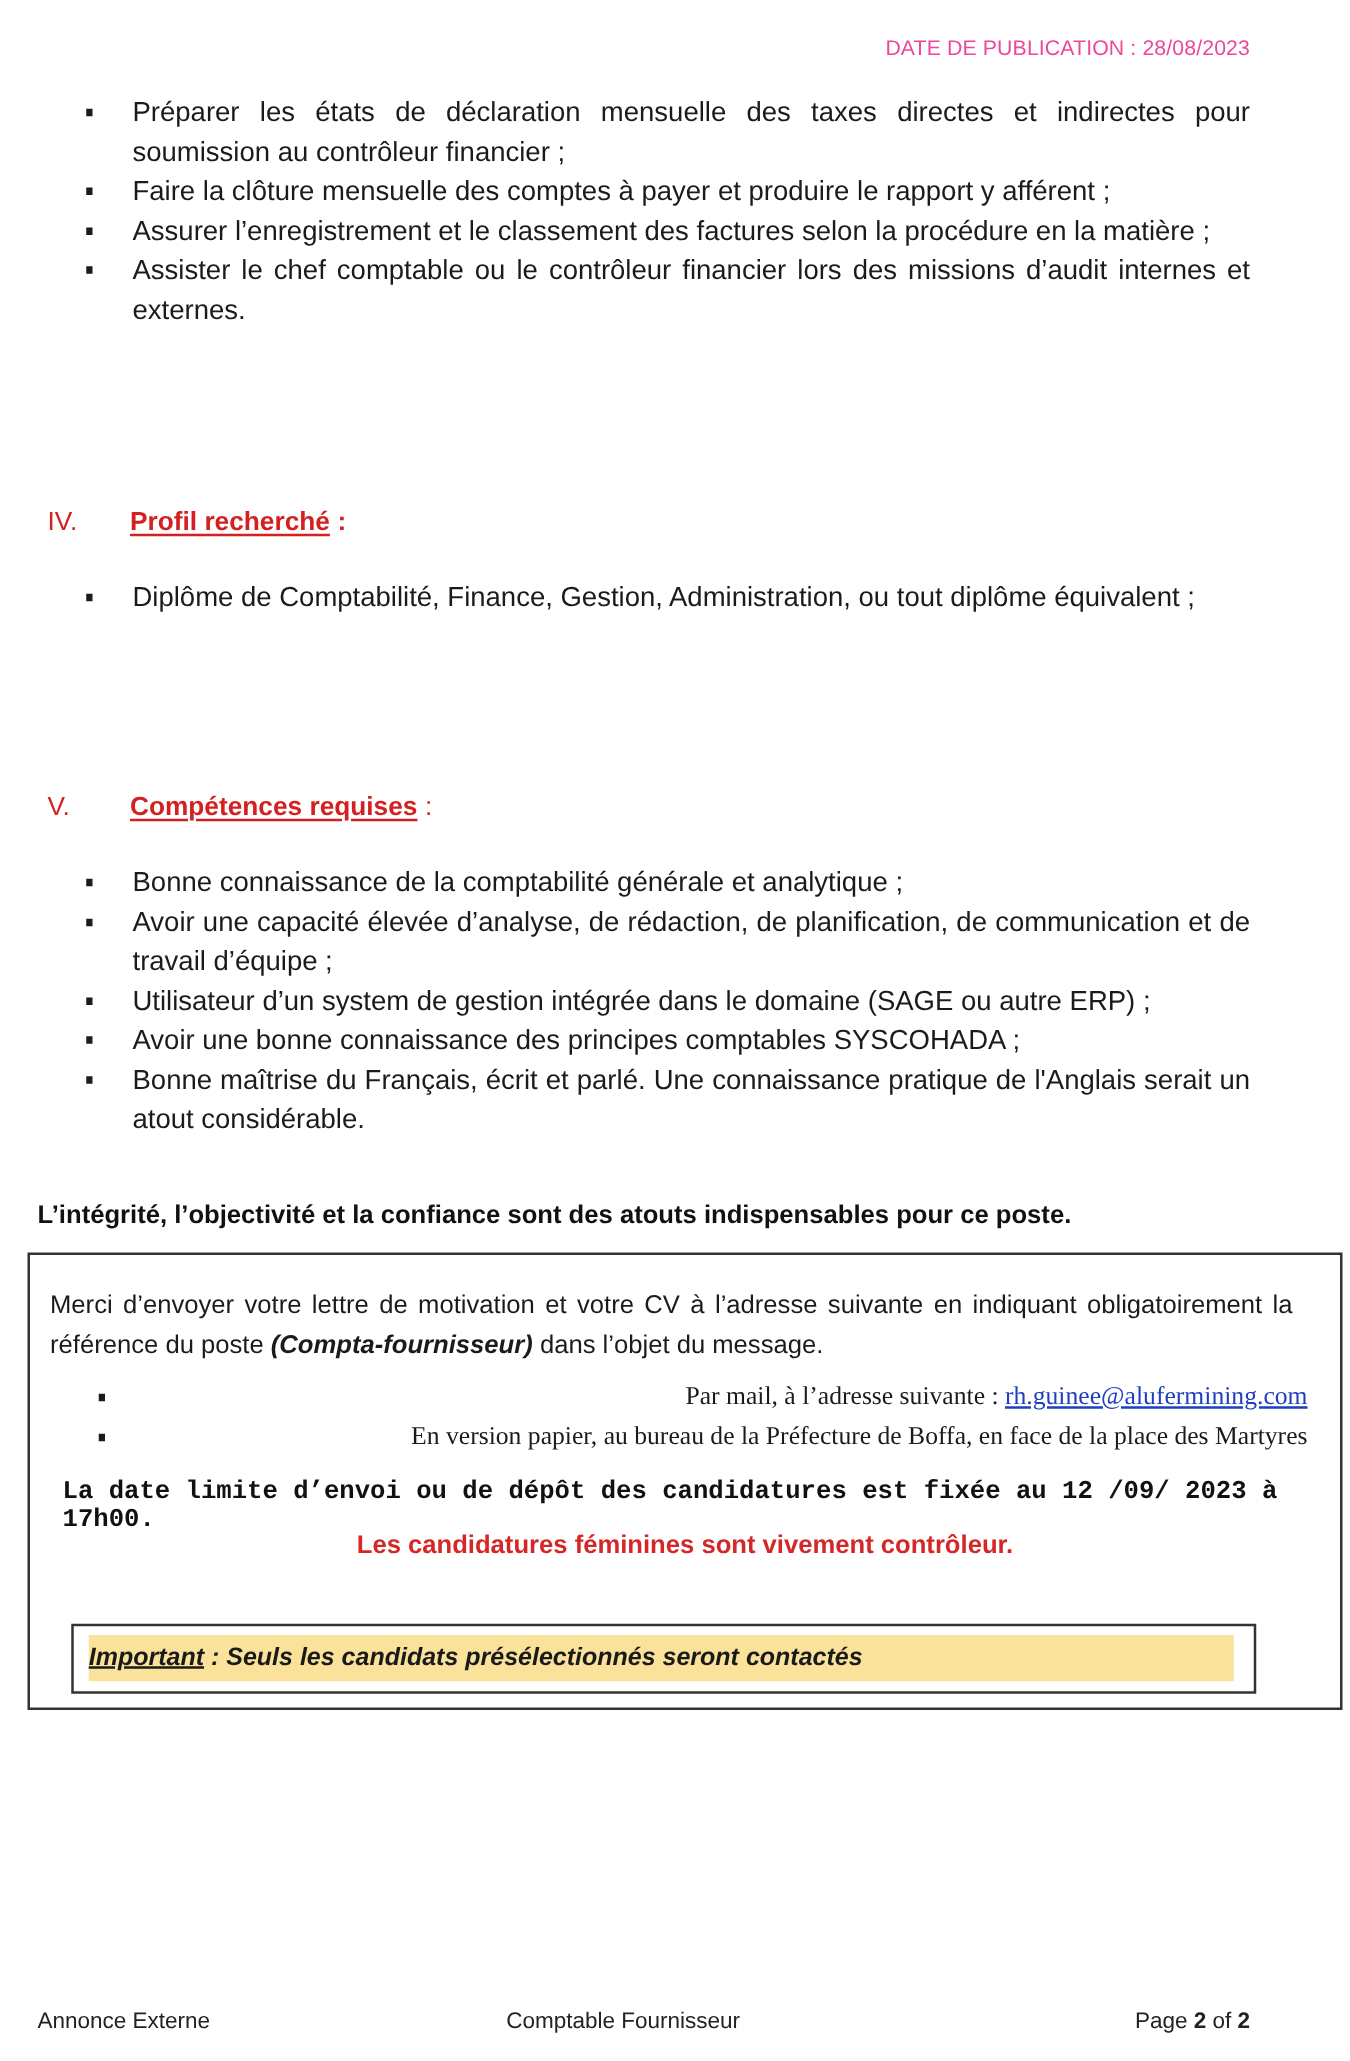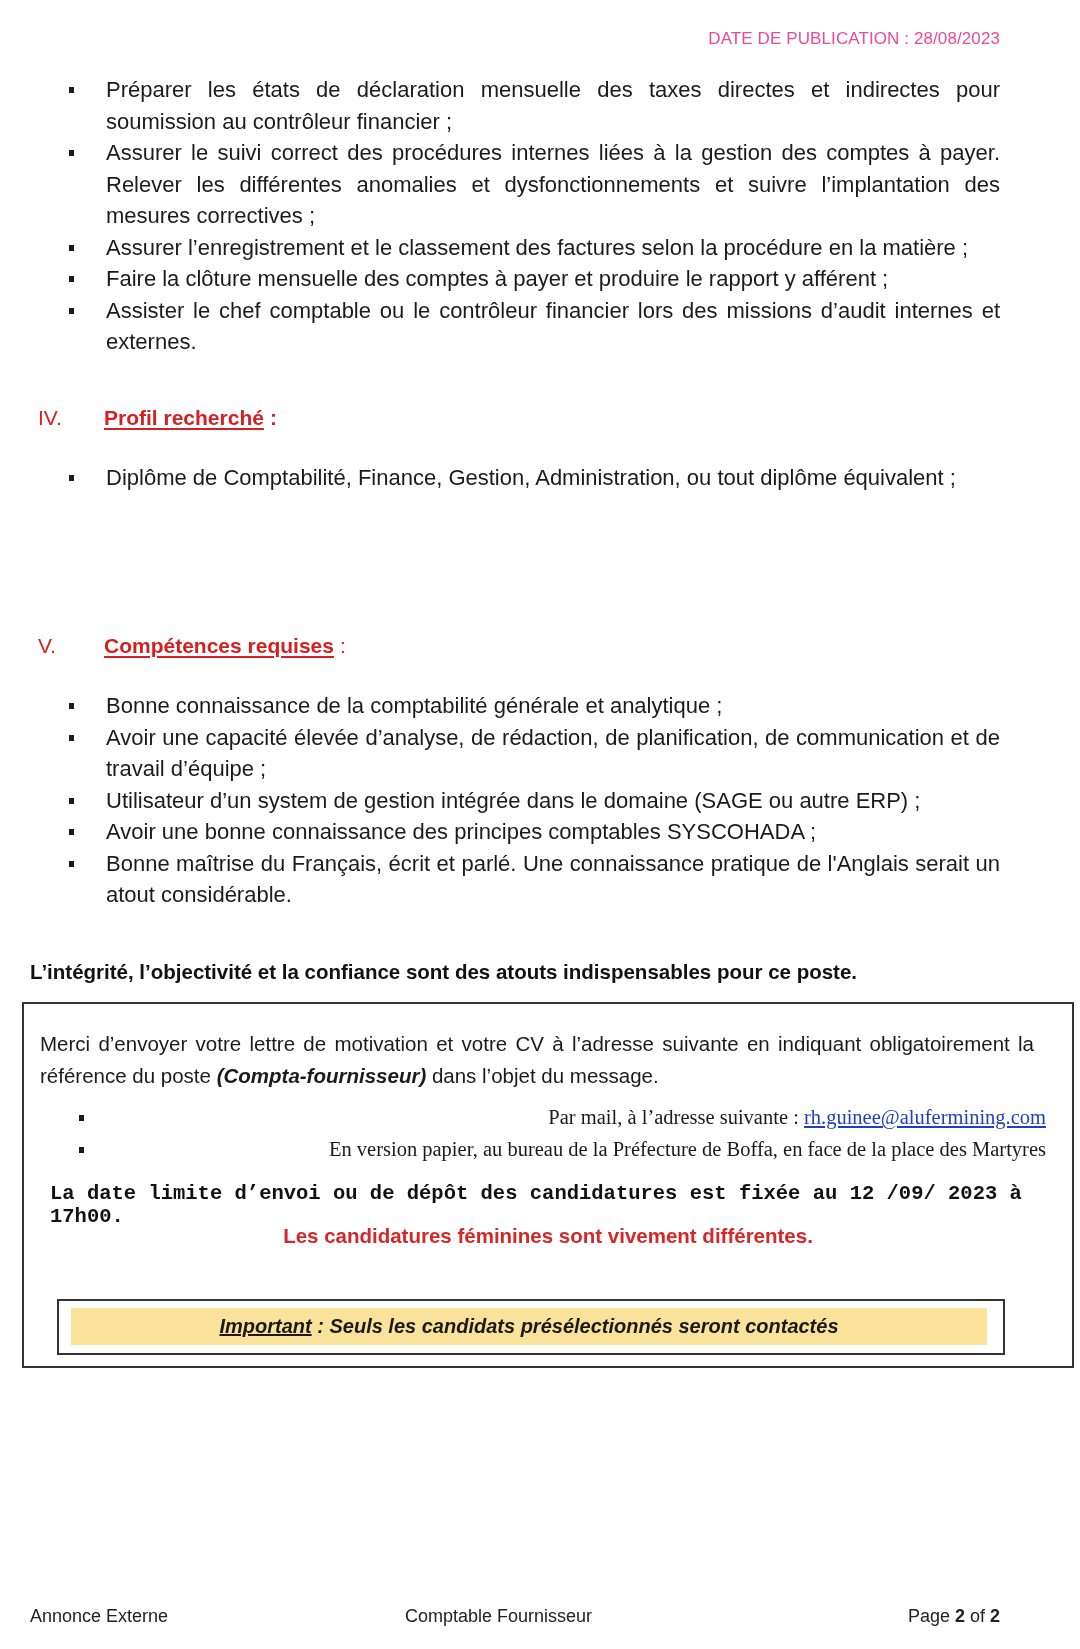--- a/index.html
+++ b/index.html
@@ -25,39 +25,38 @@
   .box { left: 22px; top: 1002px; width: 1052px; height: 366px; border: 2px solid #333; box-sizing: border-box; }
   .box .intro { position: absolute; left: 16px; top: 24px; width: 994px; font-size: 20.5px; line-height: 31.5px; text-align: justify; color: #1b1b1b; }
   .box .intro em { font-weight: bold; font-style: italic; }
   .box ul.bul { position: absolute; left: 52px; top: 98px; width: 970px; font-size: 20.5px; line-height: 31.5px; }
   .box ul.bul li { padding-left: 38px; text-align: right; font-family: Liberation Serif, serif; }
   .box a { color: #1f3fbf; text-decoration: underline; }
   .deadline { position: absolute; left: 26px; top: 178px; font-size: 20.5px; font-weight: bold; color: #111; font-family: Liberation Mono, monospace; }
   .feminine { position: absolute; left: 0; width: 100%; top: 220px; text-align: center; font-size: 20.5px; font-weight: bold; color: #d42828; }
   .inner { position: absolute; left: 33px; top: 295px; width: 948px; height: 56px; border: 2px solid #333; box-sizing: border-box; }
   .highlight { position: absolute; left: 12px; top: 7px; width: 916px; height: 37px; background: #fbe29a;
-    text-align: center; font-size: 20px; line-height: 37px; font-weight: bold; font-style: italic; color: #1a1a1a; }
+    text-align: left; font-size: 20px; line-height: 37px; font-weight: bold; font-style: italic; color: #1a1a1a; }
   .highlight .imp { text-decoration: underline; }
   .footer { top: 1606px; font-size: 18px; color: #222; }
   .footer.left { left: 30px; }
   .footer.center { left: 405px; }
   .footer.right { right: 80px; }
   .footer b { font-weight: bold; }
 </style>
 </head>
 <body>
 
 <div class="abs pubdate">DATE DE PUBLICATION : 28/08/2023</div>
 
 <div class="abs sec-list body-text" style="top:74px;">
   <ul class="bul">
     <li>Préparer les états de déclaration mensuelle des taxes directes et indirectes pour soumission au contrôleur financier ;</li>
-    <li>Assurer le suivi correct des procédures internes liées à la gestion des comptes à payer. Relever les différentes anomalies et dysfonctionnements et suivre l’implantation des mesures correctives ;</li>
+    <li>Faire la clôture mensuelle des comptes à payer et produire le rapport y afférent ;</li>
     <li>Assurer l’enregistrement et le classement des factures selon la procédure en la matière ;</li>
-    <li>Faire la clôture mensuelle des comptes à payer et produire le rapport y afférent ;</li>
     <li>Assister le chef comptable ou le contrôleur financier lors des missions d’audit internes et externes.</li>
   </ul>
 </div>
 
 <div class="abs heading" style="top:406px;align-items:flex-end;">
   <span class="num">IV.</span>
   <span class="label">Profil recherché</span>
   <span class="colon bold">:</span>
 </div>
 <div class="abs sec-list body-text" style="top:462px;">
@@ -83,21 +82,21 @@
 
 <div class="abs integrity">L’intégrité, l’objectivité et la confiance sont des atouts indispensables pour ce poste.</div>
 
 <div class="abs box">
   <div class="intro"><span>Merci d’envoyer votre lettre de motivation et votre CV à l’adresse suivante en indiquant obligatoirement la référence du poste </span><em>(Compta-fournisseur)</em><span> dans l’objet du message.</span></div>
   <ul class="bul">
     <li><span>Par mail, à l’adresse suivante : </span><a href="mailto:rh.guinee@alufermining.com">rh.guinee@alufermining.com</a></li>
     <li>En version papier, au bureau de la Préfecture de Boffa, en face de la place des Martyres</li>
   </ul>
   <div class="deadline">La date limite d’envoi ou de dépôt des candidatures est fixée au 12 /09/ 2023 à 17h00.</div>
-  <div class="feminine">Les candidatures féminines sont vivement différentes.</div>
+  <div class="feminine">Les candidatures féminines sont vivement contrôleur.</div>
   <div class="inner">
     <div class="highlight"><span class="imp">Important</span><span> : Seuls les candidats présélectionnés seront contactés</span></div>
   </div>
 </div>
 
 <div class="abs footer left">Annonce Externe</div>
 <div class="abs footer center">Comptable Fournisseur</div>
 <div class="abs footer right"><span>Page </span><b>2</b><span> of </span><b>2</b></div>
 
 </body></html>

